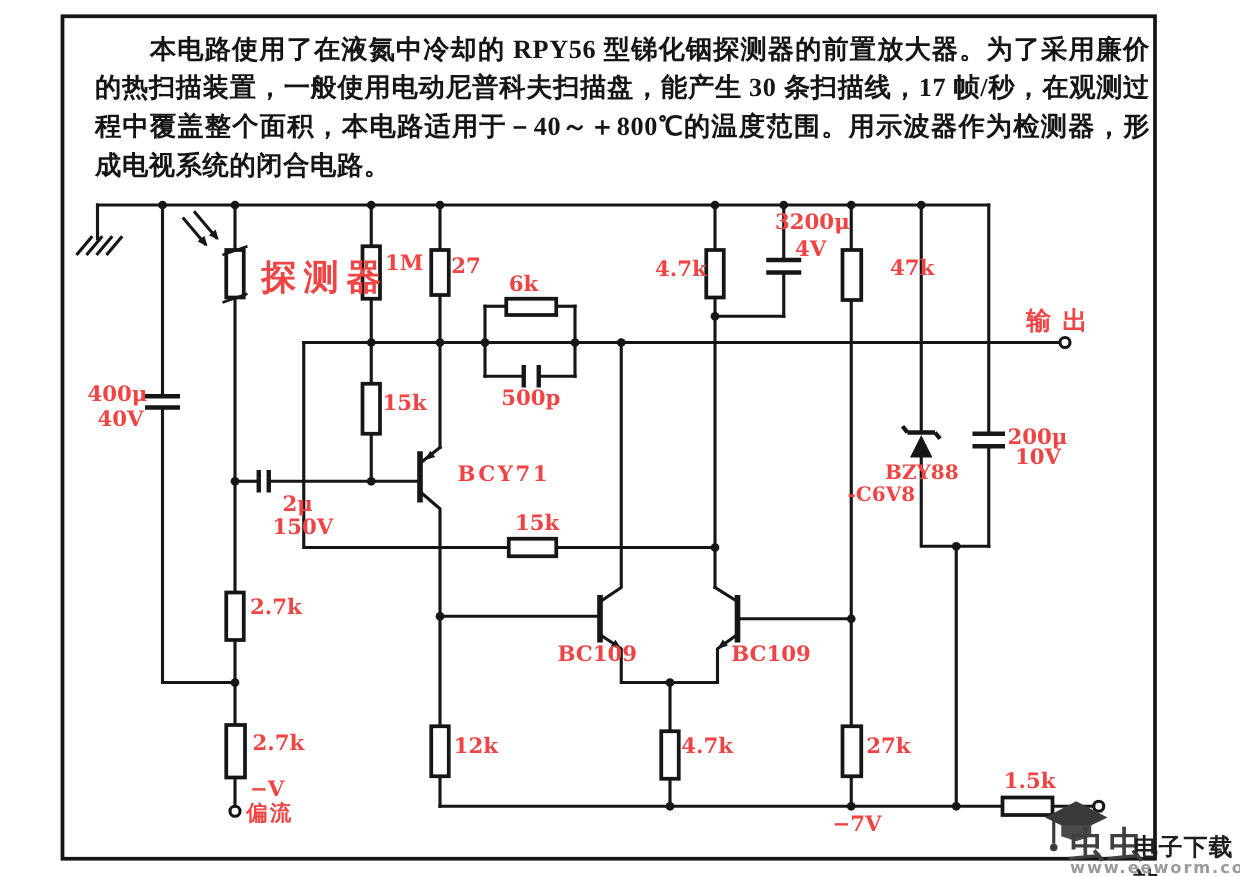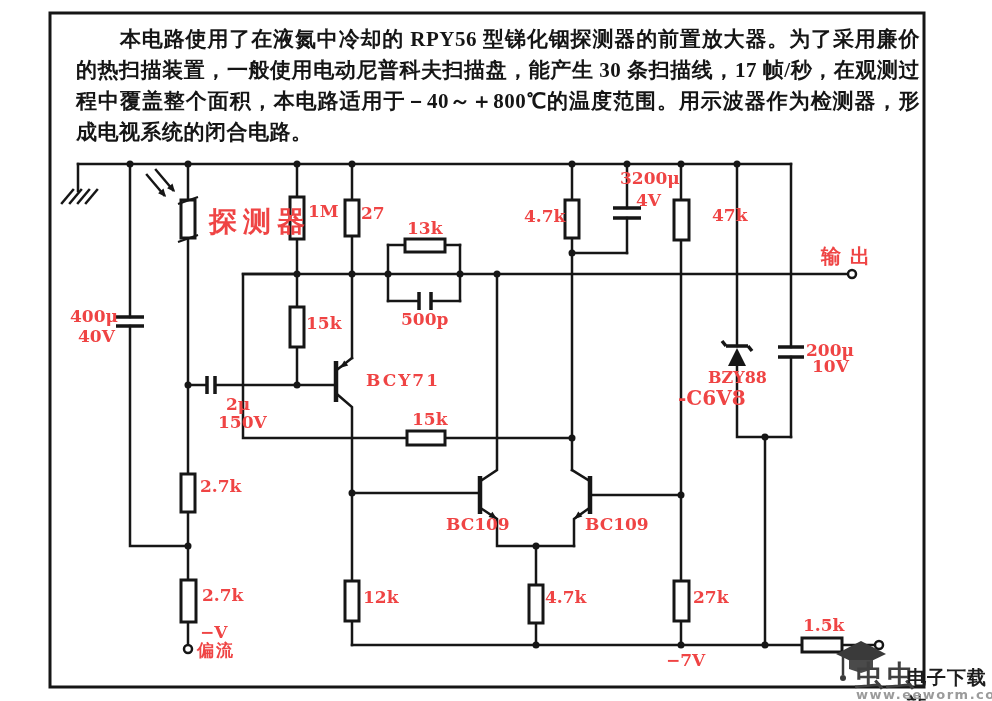--- a/index.html
+++ b/index.html
@@ -204,37 +204,37 @@
       <polygon points="836,654 861,641 886,654 861,666" fill="#3a3a3a"></polygon>
       <polygon points="849,660 873,660 873,669 861,673 849,669" fill="#4a4a4a"></polygon>
       <path d="M843,656 V675" stroke="#3a3a3a" stroke-width="2.5" fill="none"></path>
       <circle cx="843" cy="678" r="3" fill="#3a3a3a"></circle>
     </g>
   </svg>
 
   <span class="lbl" id="detlbl" style="left:209px;top:203px;">探测器</span>
   <span class="lbl" style="left:308px;top:201px;">1M</span>
   <span class="lbl" style="left:361px;top:203px;text-align:center;">27</span>
-  <span class="lbl" style="left:407px;top:218px;">13k</span>
+  <span class="lbl" style="left:407px;top:218px;">6k</span>
   <span class="lbl" style="left:401px;top:309px;">500p</span>
   <span class="lbl" style="left:524px;top:206px;">4.7k</span>
   <span class="lbl" style="left:620px;top:168px;">3200μ</span>
   <span class="lbl" style="left:636px;top:190px;text-align:center;">4V</span>
   <span class="lbl" style="left:690px;top:205px;padding-left:22px;">47k</span>
   <span class="lbl" style="left:70px;top:306px;">400μ</span>
   <span class="lbl" style="left:78px;top:326px;">40V</span>
   <span class="lbl" style="left:226px;top:394px;">2μ</span>
   <span class="lbl" style="left:218px;top:412px;">150V</span>
   <span class="lbl" style="left:306px;top:313px;">15k</span>
   <span class="lbl" style="left:366px;top:370px;letter-spacing:2px;">BCY71</span>
   <span class="lbl" style="left:412px;top:409px;">15k</span>
   <span class="lbl" style="left:446px;top:514px;">BC109</span>
   <span class="lbl" style="left:585px;top:514px;">BC109</span>
   <span class="lbl" style="left:681px;top:368px;font-size:16px;padding-left:27px;">BZY88</span>
-  <span class="lbl" style="left:678px;top:386px;font-size:20px;">-C6V8</span>
+  <span class="lbl" style="left:678px;top:386px;font-size:16px;">-C6V8</span>
   <span class="lbl" style="left:806px;top:340px;text-align:right;">200μ</span>
   <span class="lbl" style="left:812px;top:356px;">10V</span>
   <span class="lbl" style="left:200px;top:476px;">2.7k</span>
   <span class="lbl" style="left:202px;top:585px;">2.7k</span>
   <span class="lbl" style="left:363px;top:587px;">12k</span>
   <span class="lbl" style="left:545px;top:587px;">4.7k</span>
   <span class="lbl" style="left:693px;top:587px;">27k</span>
   <span class="lbl" style="left:803px;top:615px;">1.5k</span>
   <span class="lbl cjk" id="outlbl" style="left:821px;top:243px;">输出</span>
   <span class="lbl sm" style="left:200px;top:622px;">−V</span>

